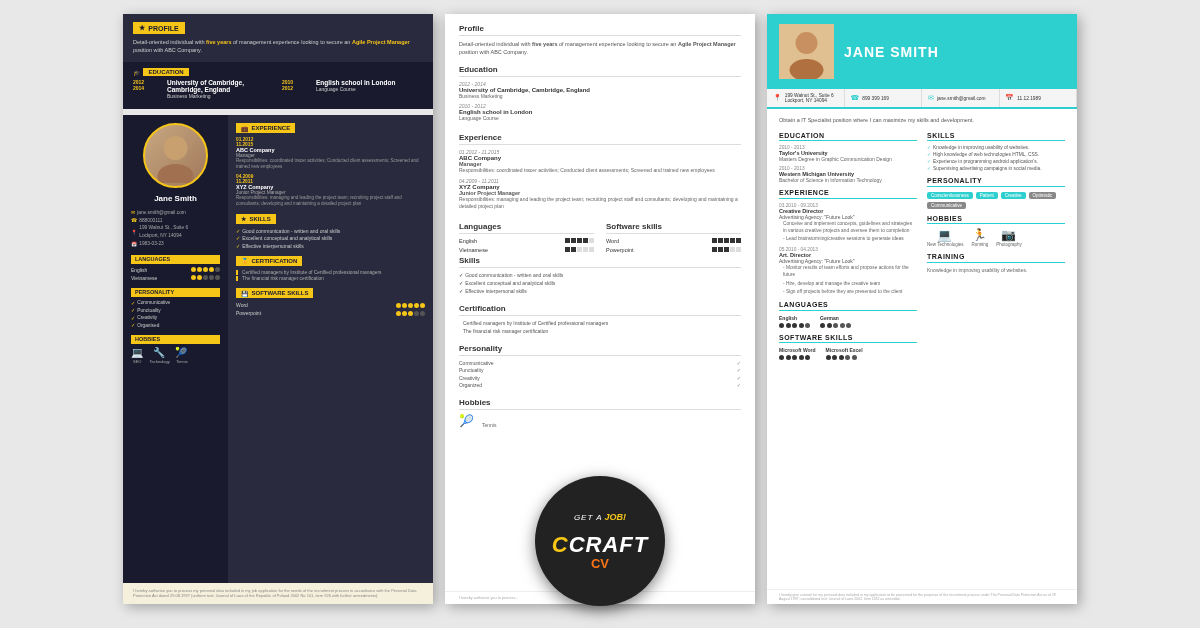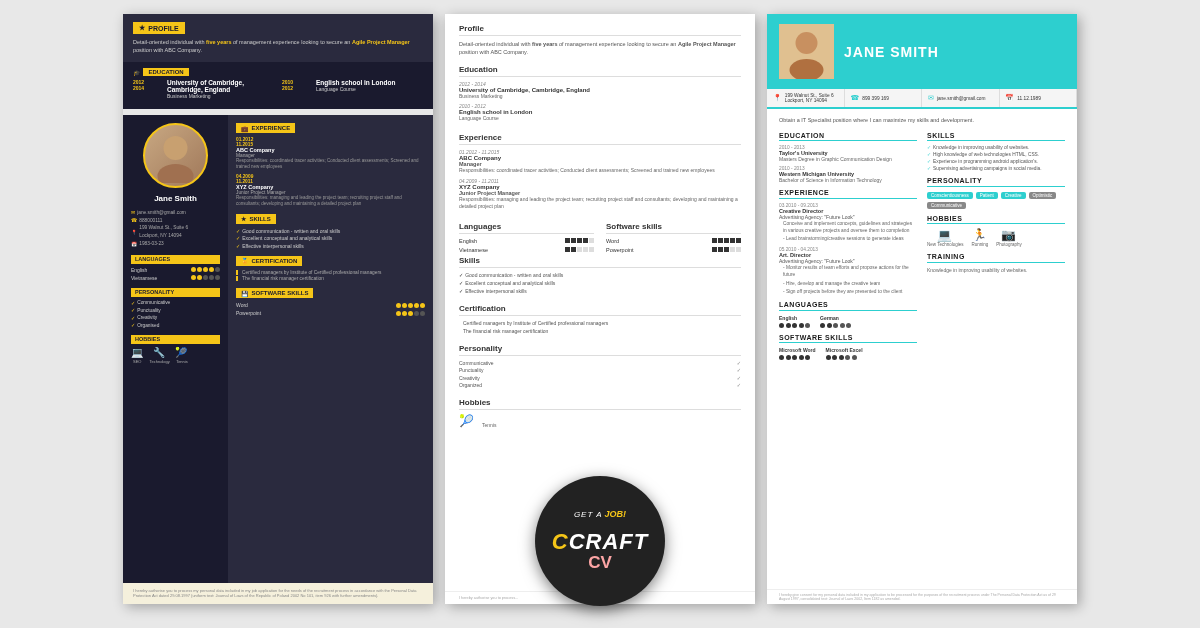--- a/index.html
+++ b/index.html
@@ -566,22 +566,22 @@
       font-weight: 900;
       letter-spacing: 1px;
       line-height: 1;
     }
 
     .logo-craft span {
       color: #f5c518;
     }
 
     .logo-cv {
-      color: #fca5a5;
-      font-size: 17px;
+      color: #f97316;
+      font-size: 13px;
       font-weight: bold;
     }
 
     
     .cv3 {
       width: 310px;
       height: 590px;
       background: white;
       display: flex;
       flex-direction: column;

